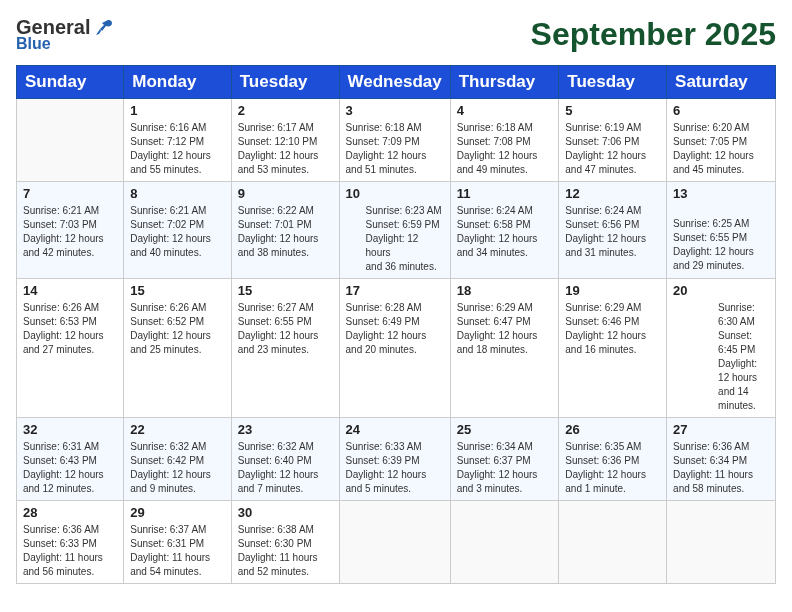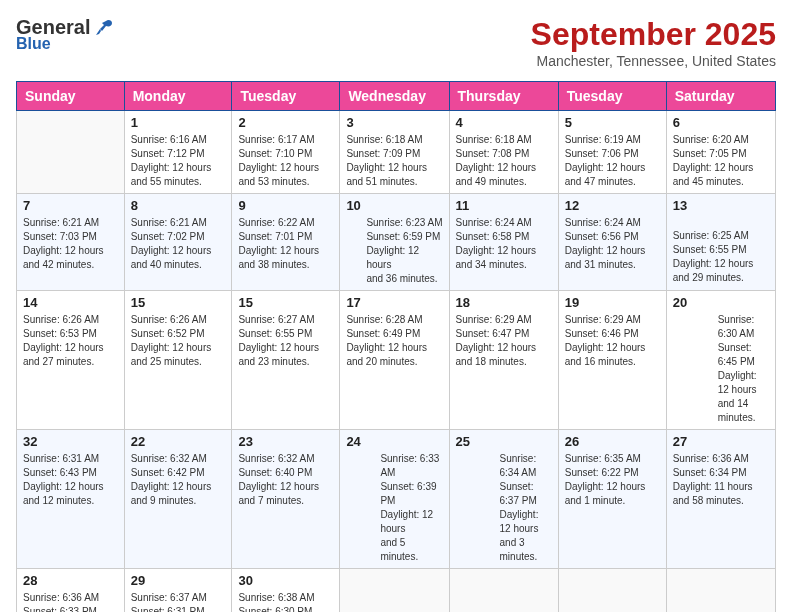--- a/index.html
+++ b/index.html
@@ -20,37 +20,37 @@
       display: flex;
       flex-direction: column;
       align-items: flex-start;
     }
     .title-section {
       text-align: right;
     }
     .month-title {
       font-size: 32px;
       font-weight: bold;
-      color: #b91c1c;
+      color: #14532d;
     }
     .location {
       font-size: 14px;
       color: #555;
     }
     .calendar {
       width: 100%;
       border-collapse: collapse;
       border: 1px solid #ccc;
     }
     .calendar th {
-      background-color: #ec4899;
+      background-color: #1d4ed8;
       color: #fff;
       text-align: left;
       padding: 6px 8px;
-      font-size: 14px;
+      font-size: 17px;
       border: 1px solid #1a4f9a;
     }
     .calendar td {
       border: 1px solid #ccc;
       vertical-align: top;
       padding: 4px 6px;
       width: 110px;
       min-height: 80px;
       font-size: 11px;
       color: #333;
@@ -83,21 +83,20 @@
       <span style="font-size:20px;font-weight:bold;color:#333;">General</span>
       <svg width="22" height="22" viewBox="0 0 22 22" style="margin-left:2px;">
         <path d="M14 4 C16 2, 20 3, 20 6 C20 9, 17 10, 14 9 L10 14 L8 12 L12 8 L10 6 Z" fill="#2563b0"></path>
         <path d="M8 12 L4 18 L7 17 L9 14 Z" fill="#2563b0"></path>
       </svg>
     </div>
     <span style="font-size:16px;font-weight:bold;color:#2563b0;margin-top:-4px;">Blue</span>
   </div>
   <div class="title-section">
     <div class="month-title">September 2025</div>
-    <div class="location">Manchester, Tennessee, United States</div>
   </div>
 </div>
 
 <table class="calendar">
   <thead>
     <tr>
     <th>Sunday</th>
         <th>Monday</th>
         <th>Tuesday</th>
         <th>Wednesday</th>
@@ -112,21 +111,21 @@
         <td>
           <div class="day-number">1</div>
           <div class="day-info" style="white-space: pre-line;">Sunrise: 6:16 AM
 Sunset: 7:12 PM
 Daylight: 12 hours
 and 55 minutes.</div>
         </td>
         <td>
           <div class="day-number">2</div>
           <div class="day-info" style="white-space: pre-line;">Sunrise: 6:17 AM
-Sunset: 7:10 PM
+Sunset: 12:10 PM
 Daylight: 12 hours
 and 53 minutes.</div>
         </td>
         <td>
           <div class="day-number">3</div>
           <div class="day-info" style="white-space: pre-line;">Sunrise: 6:18 AM
 Sunset: 7:09 PM
 Daylight: 12 hours
 and 51 minutes.</div>
         </td>
@@ -271,36 +270,36 @@
         </td>
         <td>
           <div class="day-number">23</div>
           <div class="day-info" style="white-space: pre-line;">Sunrise: 6:32 AM
 Sunset: 6:40 PM
 Daylight: 12 hours
 and 7 minutes.</div>
         </td>
         <td>
           <div class="day-number">24</div>
-          <div class="day-info" style="white-space: pre-line; margin-left: 34px;">Sunrise: 6:33 AM
+          <div class="day-info" style="white-space: pre-line;">Sunrise: 6:33 AM
 Sunset: 6:39 PM
 Daylight: 12 hours
 and 5 minutes.</div>
         </td>
         <td>
           <div class="day-number">25</div>
-          <div class="day-info" style="white-space: pre-line; margin-left: 44px;">Sunrise: 6:34 AM
+          <div class="day-info" style="white-space: pre-line;">Sunrise: 6:34 AM
 Sunset: 6:37 PM
 Daylight: 12 hours
 and 3 minutes.</div>
         </td>
         <td>
           <div class="day-number">26</div>
           <div class="day-info" style="white-space: pre-line;">Sunrise: 6:35 AM
-Sunset: 6:22 PM
+Sunset: 6:36 PM
 Daylight: 12 hours
 and 1 minute.</div>
         </td>
         <td>
           <div class="day-number">27</div>
           <div class="day-info" style="white-space: pre-line;">Sunrise: 6:36 AM
 Sunset: 6:34 PM
 Daylight: 11 hours
 and 58 minutes.</div>
         </td>

